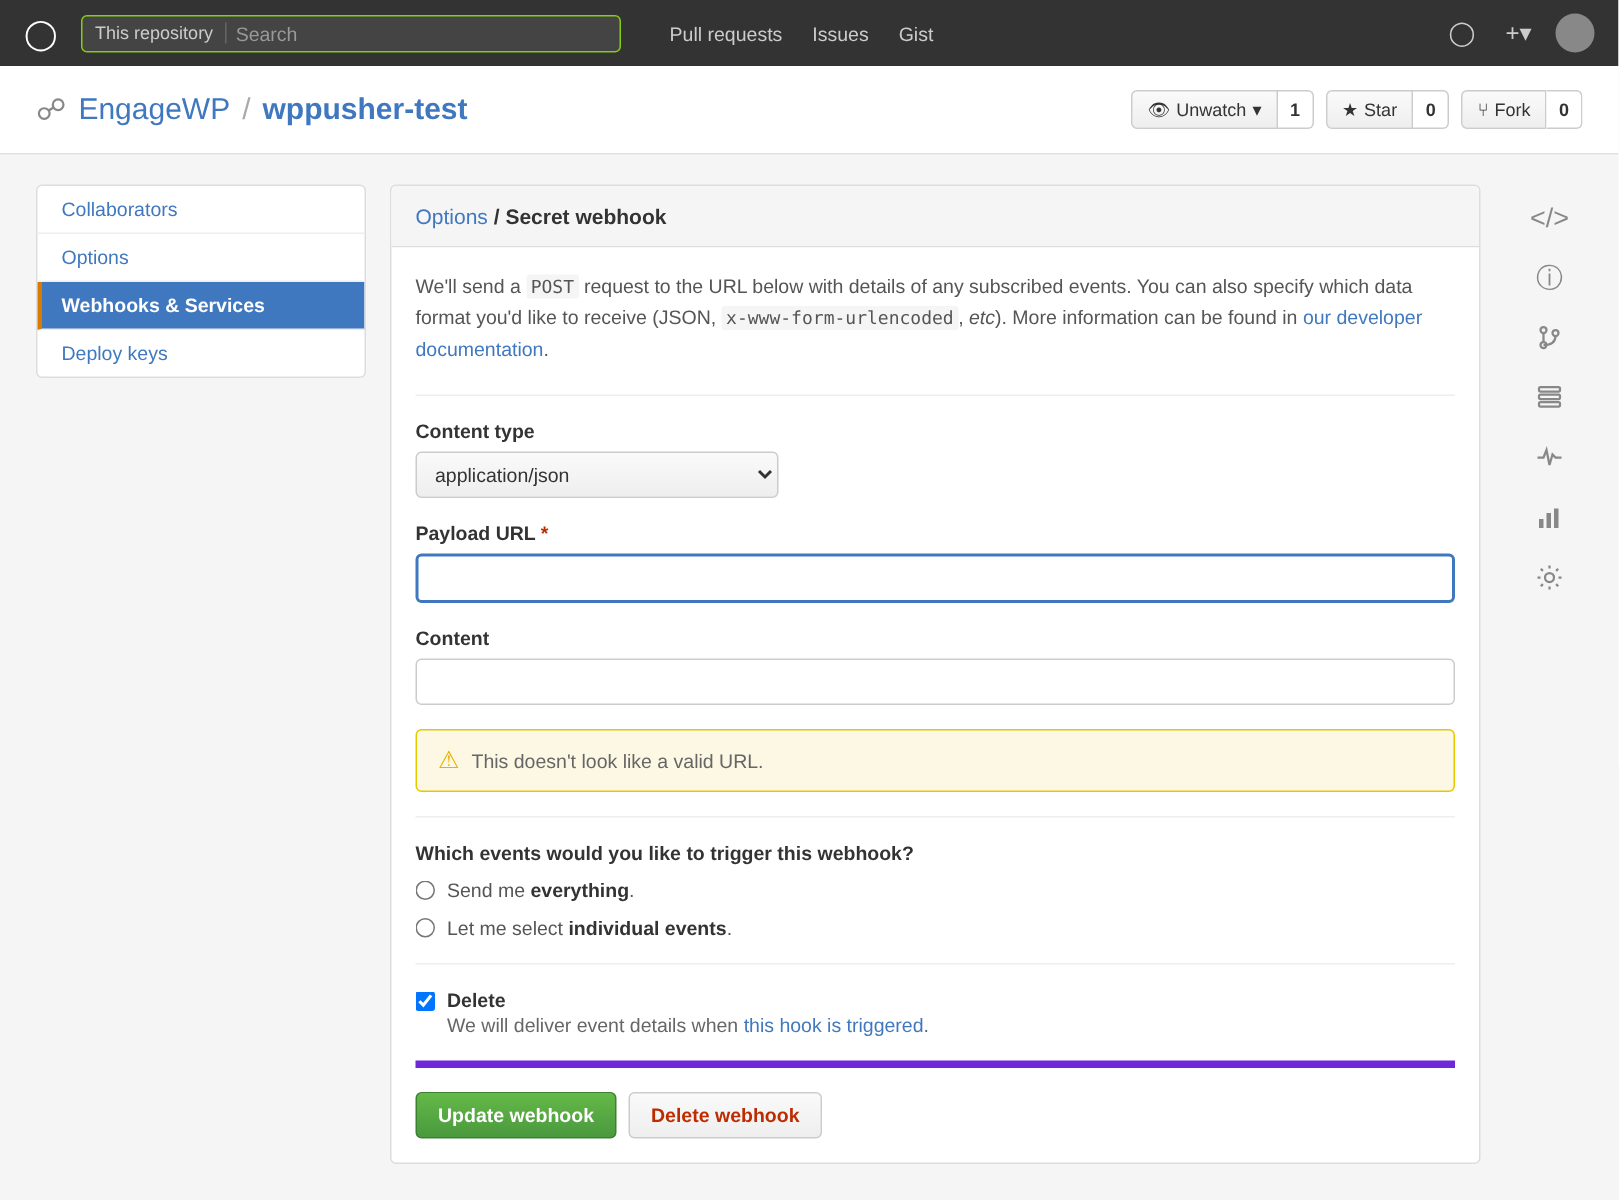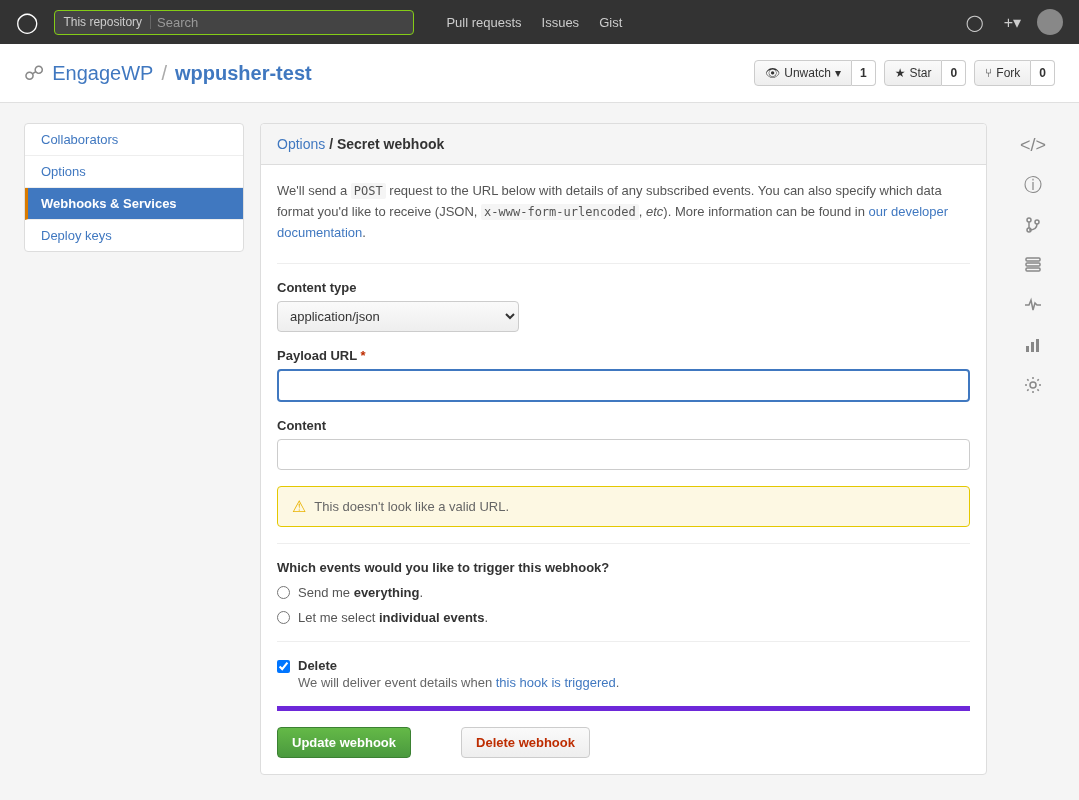--- a/index.html
+++ b/index.html
@@ -339,21 +339,20 @@
     }
     .btn-red {
       background: linear-gradient(#fafafa, #eee);
       color: #bd2c00;
       border: 1px solid #ccc;
       border-radius: 4px;
       padding: 7px 14px;
       font-size: 13px;
       font-weight: bold;
       cursor: pointer;
-      margin-left: 42px;
     }
   </style>
 </head>
 <body>
 
 <nav class="top-nav">
   <span class="logo">◯</span>
   <div class="search-box">
     <span class="repo-label">This repository</span>
     <input type="text" placeholder="Search" style="">

